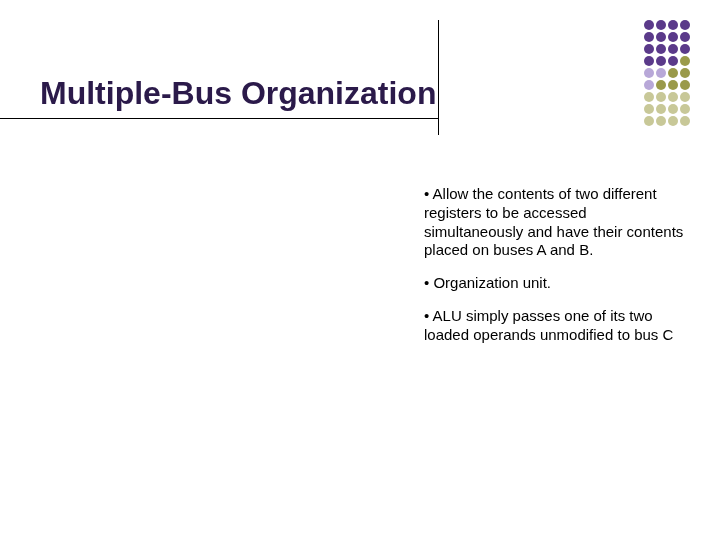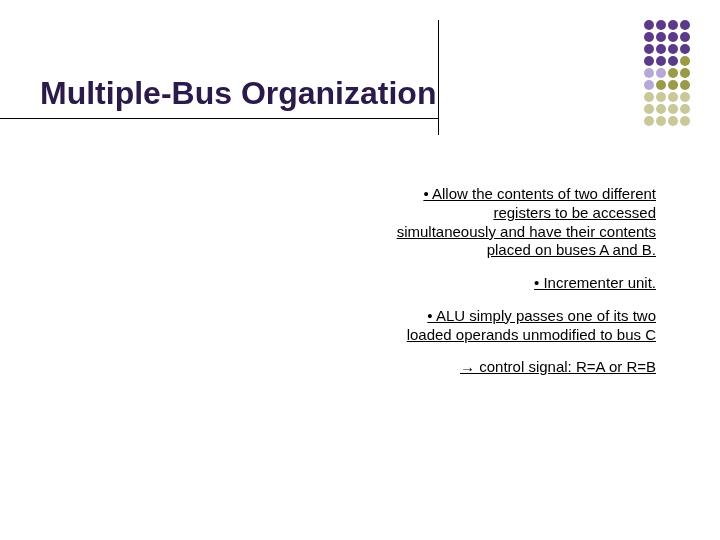--- a/index.html
+++ b/index.html
@@ -1,19 +1,18 @@
 <!DOCTYPE html>
 <html><head>
   <meta charset="utf-8">
   <style>
     * {
       margin: 0;
       padding: 0;
       box-sizing: border-box;
-      text-align: right;
     }
     body {
       width: 720px;
       height: 540px;
       background: #ffffff;
       font-family: Arial, Helvetica, sans-serif;
       position: relative;
       overflow: hidden;
     }
     .title {
@@ -55,23 +54,22 @@
       height: 10px;
       border-radius: 50%;
     }
     .dot.purple { background: #5b3a8a; }
     .dot.olive { background: #9a9a4a; }
     .dot.lavender { background: #b8a8d8; }
     .dot.light-olive { background: #c8c898; }
     .bullets {
       position: absolute;
       top: 185px;
-      left: 396px;
+      left: 424px;
       width: 260px;
-      text-decoration: underline;
     }
     .bullet-item {
       font-size: 15px;
       color: #000;
       line-height: 1.25;
       margin-bottom: 14px;
     }
     .arrow {
       font-family: Arial, Helvetica, sans-serif;
     }
@@ -135,16 +133,15 @@
   <div class="dots-row">
     <div class="dot light-olive"></div>
       <div class="dot light-olive"></div>
       <div class="dot light-olive"></div>
       <div class="dot light-olive"></div>
   </div>
 </div>
 
 <div class="bullets">
   <div class="bullet-item">• Allow the contents of two different registers to be accessed simultaneously and have their contents placed on buses A and B.</div>
-  <div class="bullet-item">• Incrementer unit.</div>
+  <div class="bullet-item">• Organization unit.</div>
   <div class="bullet-item">• ALU simply passes one of its two loaded operands unmodified to bus C</div>
-  <div class="bullet-item arrow">→ control signal: R=A or R=B</div>
 </div>
 
 </body></html>

